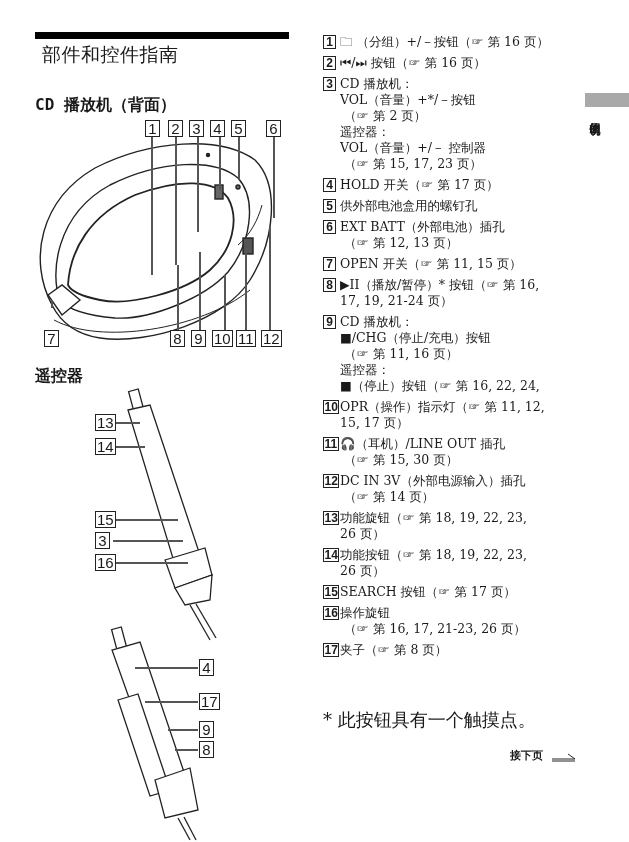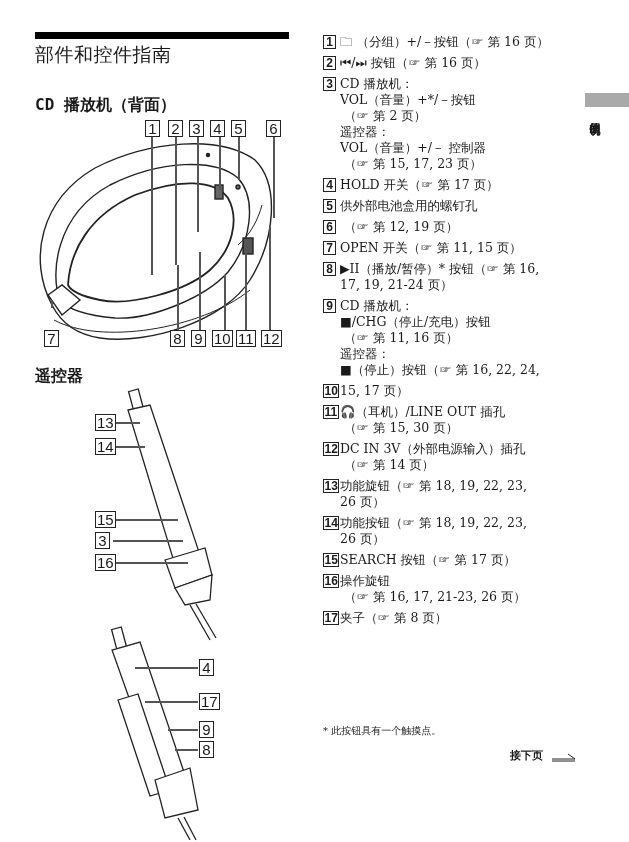--- a/index.html
+++ b/index.html
@@ -1,34 +1,34 @@
 <!DOCTYPE html>
 <html><head>
 <meta charset="utf-8">
 <style>
   html, body { margin: 0; padding: 0; background: #ffffff; }
   body { width: 629px; height: 842px; position: relative; overflow: hidden; color: #1a1a1a;
          font-family: "DejaVu Serif", "Liberation Serif", serif; }
   .title-bar { position: absolute; left: 35px; top: 32px; width: 254px; height: 7px; background: #000; }
-  .page-title { position: absolute; left: 35px; top: 42px; font-family: "DejaVu Sans", sans-serif;
+  .page-title { position: absolute; left: 42px; top: 42px; font-family: "DejaVu Sans", sans-serif;
                 font-size: 19px; letter-spacing: 0.5px; }
   .section-label { position: absolute; font-family: "DejaVu Sans Mono", monospace; font-size: 16px; font-weight: bold; }
   .side-tab-bar { position: absolute; left: 585px; top: 93px; width: 44px; height: 14px; background: #a9a9a9; }
   .side-tab-text { position: absolute; left: 585px; top: 113px; width: 16px; font-family: "DejaVu Sans", sans-serif;
                    font-size: 11px; font-weight: bold; writing-mode: vertical-rl; letter-spacing: 1px; }
   .numbox { display: inline-block; border: 1.3px solid #222; font-family: "Liberation Sans", sans-serif;
             text-align: center; box-sizing: border-box; background: #fff; }
   .diag-label { position: absolute; height: 17px; min-width: 15px; font-size: 15px; line-height: 15px; padding: 0 1px; }
   .list { position: absolute; left: 323px; top: 34px; width: 265px; font-size: 12.5px; line-height: 16px; }
   .item { position: relative; padding-left: 17px; margin-bottom: 5px; }
   .item .numbox.sm { position: absolute; left: 0; top: 1px; height: 14px; min-width: 13px; font-size: 12px;
                      line-height: 12px; padding: 0 0.5px; font-weight: bold; }
   .item .line { display: block; white-space: nowrap; }
   .item .indent { padding-left: 4px; }
-  .footnote { position: absolute; left: 323px; top: 724px; font-size: 10px; }
+  .footnote { position: absolute; left: 323px; top: 708px; font-size: 18px; }
   .next-page { position: absolute; left: 510px; top: 748px; font-family: "DejaVu Sans", sans-serif; font-size: 11px; font-weight: bold; text-align: right; }
   .next-arrow { position: absolute; left: 551px; top: 752px; }
   svg.diagram { position: absolute; left: 0; top: 0; }
 </style>
 </head>
 <body>
 
 <div class="title-bar"></div>
 <div class="page-title">部件和控件指南</div>
 <div class="side-tab-bar"></div>
@@ -144,41 +144,43 @@
     <div class="item">
       <span class="numbox sm">4</span>
       <span class="line">HOLD 开关（☞ 第 17 页）</span>
     </div>
     <div class="item">
       <span class="numbox sm">5</span>
       <span class="line">供外部电池盒用的螺钉孔</span>
     </div>
     <div class="item">
       <span class="numbox sm">6</span>
-      <span class="line indent">（☞ 第 12, 19 页）</span>
+      <span class="line">EXT BATT（外部电池）插孔</span>
+      <span class="line indent">（☞ 第 12, 13 页）</span>
     </div>
     <div class="item">
       <span class="numbox sm">7</span>
       <span class="line">OPEN 开关（☞ 第 11, 15 页）</span>
     </div>
     <div class="item">
       <span class="numbox sm">8</span>
       <span class="line">▶II（播放/暂停）* 按钮（☞ 第 16,</span>
       <span class="line">17, 19, 21-24 页）</span>
     </div>
     <div class="item">
       <span class="numbox sm">9</span>
       <span class="line">CD 播放机：</span>
       <span class="line">■/CHG（停止/充电）按钮</span>
       <span class="line indent">（☞ 第 11, 16 页）</span>
       <span class="line">遥控器：</span>
       <span class="line">■（停止）按钮（☞ 第 16, 22, 24,</span>
     </div>
     <div class="item">
       <span class="numbox sm">10</span>
+      <span class="line">OPR（操作）指示灯（☞ 第 11, 12,</span>
       <span class="line">15, 17 页）</span>
     </div>
     <div class="item">
       <span class="numbox sm">11</span>
       <span class="line">🎧（耳机）/LINE OUT 插孔</span>
       <span class="line indent">（☞ 第 15, 30 页）</span>
     </div>
     <div class="item">
       <span class="numbox sm">12</span>
       <span class="line">DC IN 3V（外部电源输入）插孔</span>

